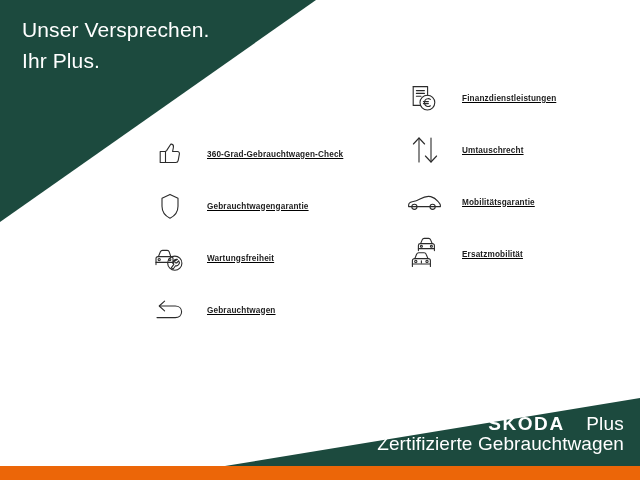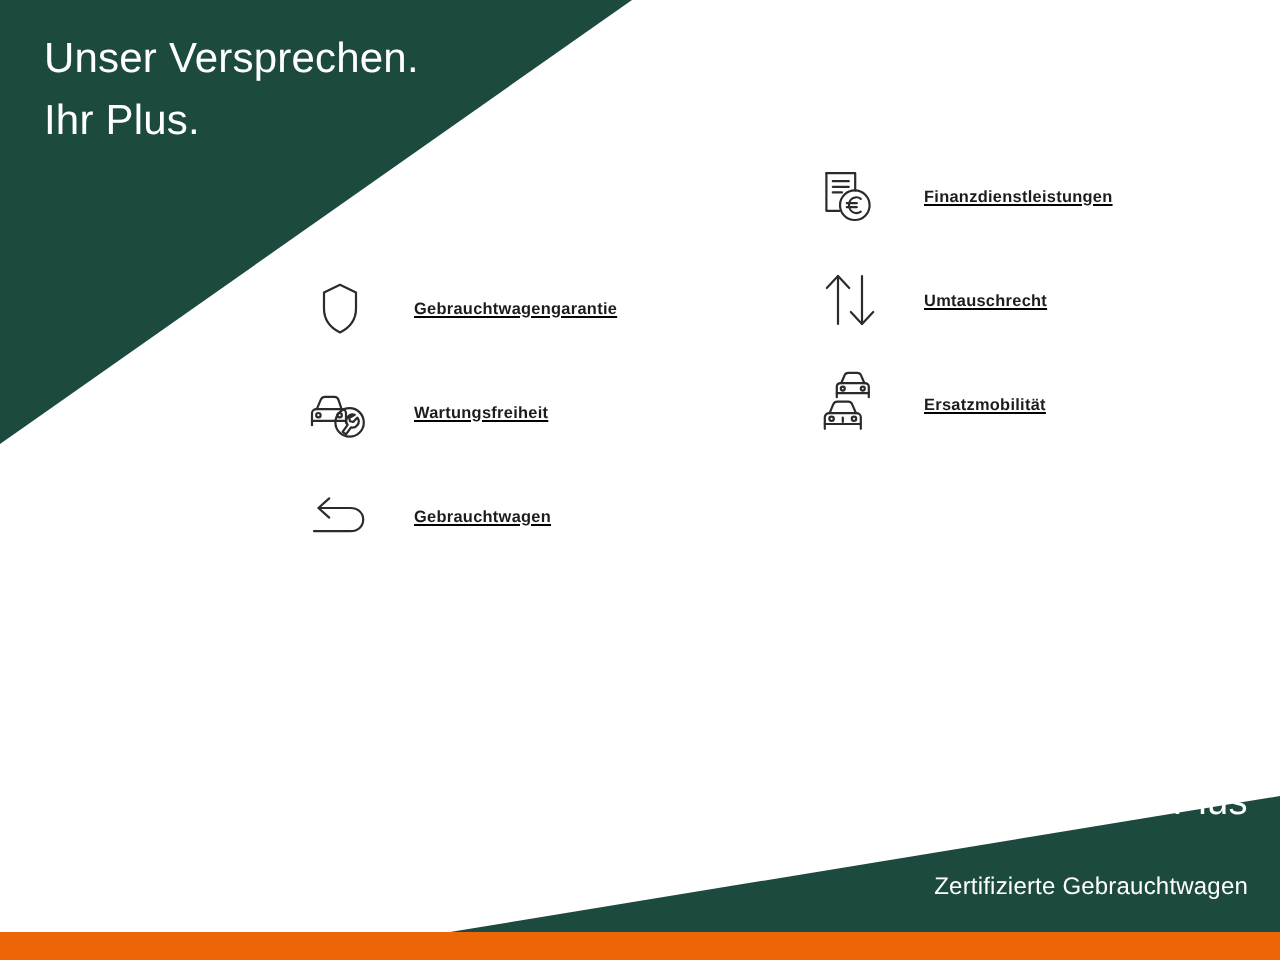--- a/index.html
+++ b/index.html
@@ -91,26 +91,25 @@
   .logo-mark {
     font-weight: bold;
     letter-spacing: 1.6px;
   }
   .logo-plus {
     font-weight: 400;
     letter-spacing: 0.2px;
     margin-left: 16px;
   }
   .logo-line2 {
-    font-size: 12px;
+    font-size: 19px;
     line-height: 17px;
     font-weight: 400;
     letter-spacing: 0.1px;
     white-space: nowrap;
-    margin-top: 22px;
   }
 </style>
 </head>
 <body>
 
 <div id="stage">
 
   <svg class="bg-layer" viewBox="0 0 640 480" preserveAspectRatio="none" aria-hidden="true">
     <rect x="0" y="0" width="640" height="480" fill="#ffffff"></rect>
     <polygon points="0,0 316,0 0,222" fill="#1c4a3e"></polygon>
@@ -118,20 +117,29 @@
     <rect x="0" y="466" width="640" height="14" fill="#ec6608"></rect>
   </svg>
 
   <div class="headline">
     <span class="l1">Unser Versprechen.</span>
     <span class="l2">Ihr Plus.</span>
   </div>
 
   <div class="col col-left">
 
+    <div class="feature">
+      <span class="ico">
+        <svg width="34" height="34" viewBox="0 0 34 34" fill="none" stroke="#2b2b2b" stroke-width="1.1" stroke-linejoin="round" stroke-linecap="round">
+          <path d="M12.5 14.5 L12.5 25.5 L22.8 25.5 C24.2 25.5 25 24.6 25.2 23.4 L26.4 16.9 C26.6 15.6 25.8 14.5 24.5 14.5 L19.6 14.5 L20.4 10.3 C20.7 8.8 19.9 7.4 18.5 7.1 L17.9 7 L13.6 13.6 Z"></path>
+          <path d="M12.5 14.5 L7.2 14.5 L7.2 25.5 L12.5 25.5"></path>
+        </svg>
+      </span>
+      <span class="lbl">360-Grad-Gebrauchtwagen-Check</span>
+    </div>
 
 
     <div class="feature">
       <span class="ico">
         <svg width="34" height="34" viewBox="0 0 34 34" fill="none" stroke="#2b2b2b" stroke-width="1.1" stroke-linejoin="round" stroke-linecap="round">
           <path d="M17 5.4 L9 9.2 L9 17.2 C9 23 12.6 27 17 29.2 C21.4 27 25 23 25 17.2 L25 9.2 Z"></path>
         </svg>
       </span>
       <span class="lbl">Gebrauchtwagengarantie</span>
     </div>
@@ -185,20 +193,30 @@
         <svg width="34" height="34" viewBox="0 0 34 34" fill="none" stroke="#2b2b2b" stroke-width="1.1" stroke-linejoin="round" stroke-linecap="round">
           <path d="M11 29 L11 5"></path>
           <path d="M5.4 11 L11 5 L16.6 11"></path>
           <path d="M23 5 L23 29"></path>
           <path d="M17.4 23 L23 29 L28.6 23"></path>
         </svg>
       </span>
       <span class="lbl">Umtauschrecht</span>
     </div>
 
+    <div class="feature">
+      <span class="ico">
+        <svg width="38" height="22" viewBox="0 0 38 22" fill="none" stroke="#2b2b2b" stroke-width="1.1" stroke-linejoin="round" stroke-linecap="round">
+          <path d="M2.6 14.4 C2.6 12.4 4 11.2 6.2 10.8 C9 10.3 11.6 9.4 14 8 C17.6 5.9 21.4 4.8 24.8 5.6 C27.8 6.3 30.4 8.4 32.2 10.6 C33.6 12.2 34.4 13.2 34.4 14.4 L34.4 15.6 L2.6 15.6 Z"></path>
+          <circle cx="8.4" cy="15.8" r="2.6"></circle>
+          <circle cx="26.6" cy="15.8" r="2.6"></circle>
+        </svg>
+      </span>
+      <span class="lbl">Mobilitätsgarantie</span>
+    </div>
 
     <div class="feature">
       <span class="ico">
         <svg width="38" height="36" viewBox="0 0 38 36" fill="none" stroke="#2b2b2b" stroke-width="1.1" stroke-linejoin="round" stroke-linecap="round">
           <path d="M12.4 9.4 L12.4 12.6 L28.4 12.6 L28.4 9.4 C28.4 8.3 27.5 7.6 26.4 7.6 L14.4 7.6 C13.3 7.6 12.4 8.3 12.4 9.4 Z"></path>
           <path d="M14.6 7.6 L16.3 3.6 C16.6 2.8 17.3 2.4 18.2 2.4 L22.6 2.4 C23.5 2.4 24.2 2.8 24.5 3.6 L26.2 7.6"></path>
           <path d="M12.4 12.6 L12.4 14.6 M28.4 12.6 L28.4 14.6"></path>
           <circle cx="15.4" cy="10.3" r="1"></circle>
           <circle cx="25.4" cy="10.3" r="1"></circle>
           <path d="M6.4 24.6 L6.4 28 L24.4 28 L24.4 24.6 C24.4 23.4 23.4 22.6 22.2 22.6 L8.6 22.6 C7.4 22.6 6.4 23.4 6.4 24.6 Z"></path>

